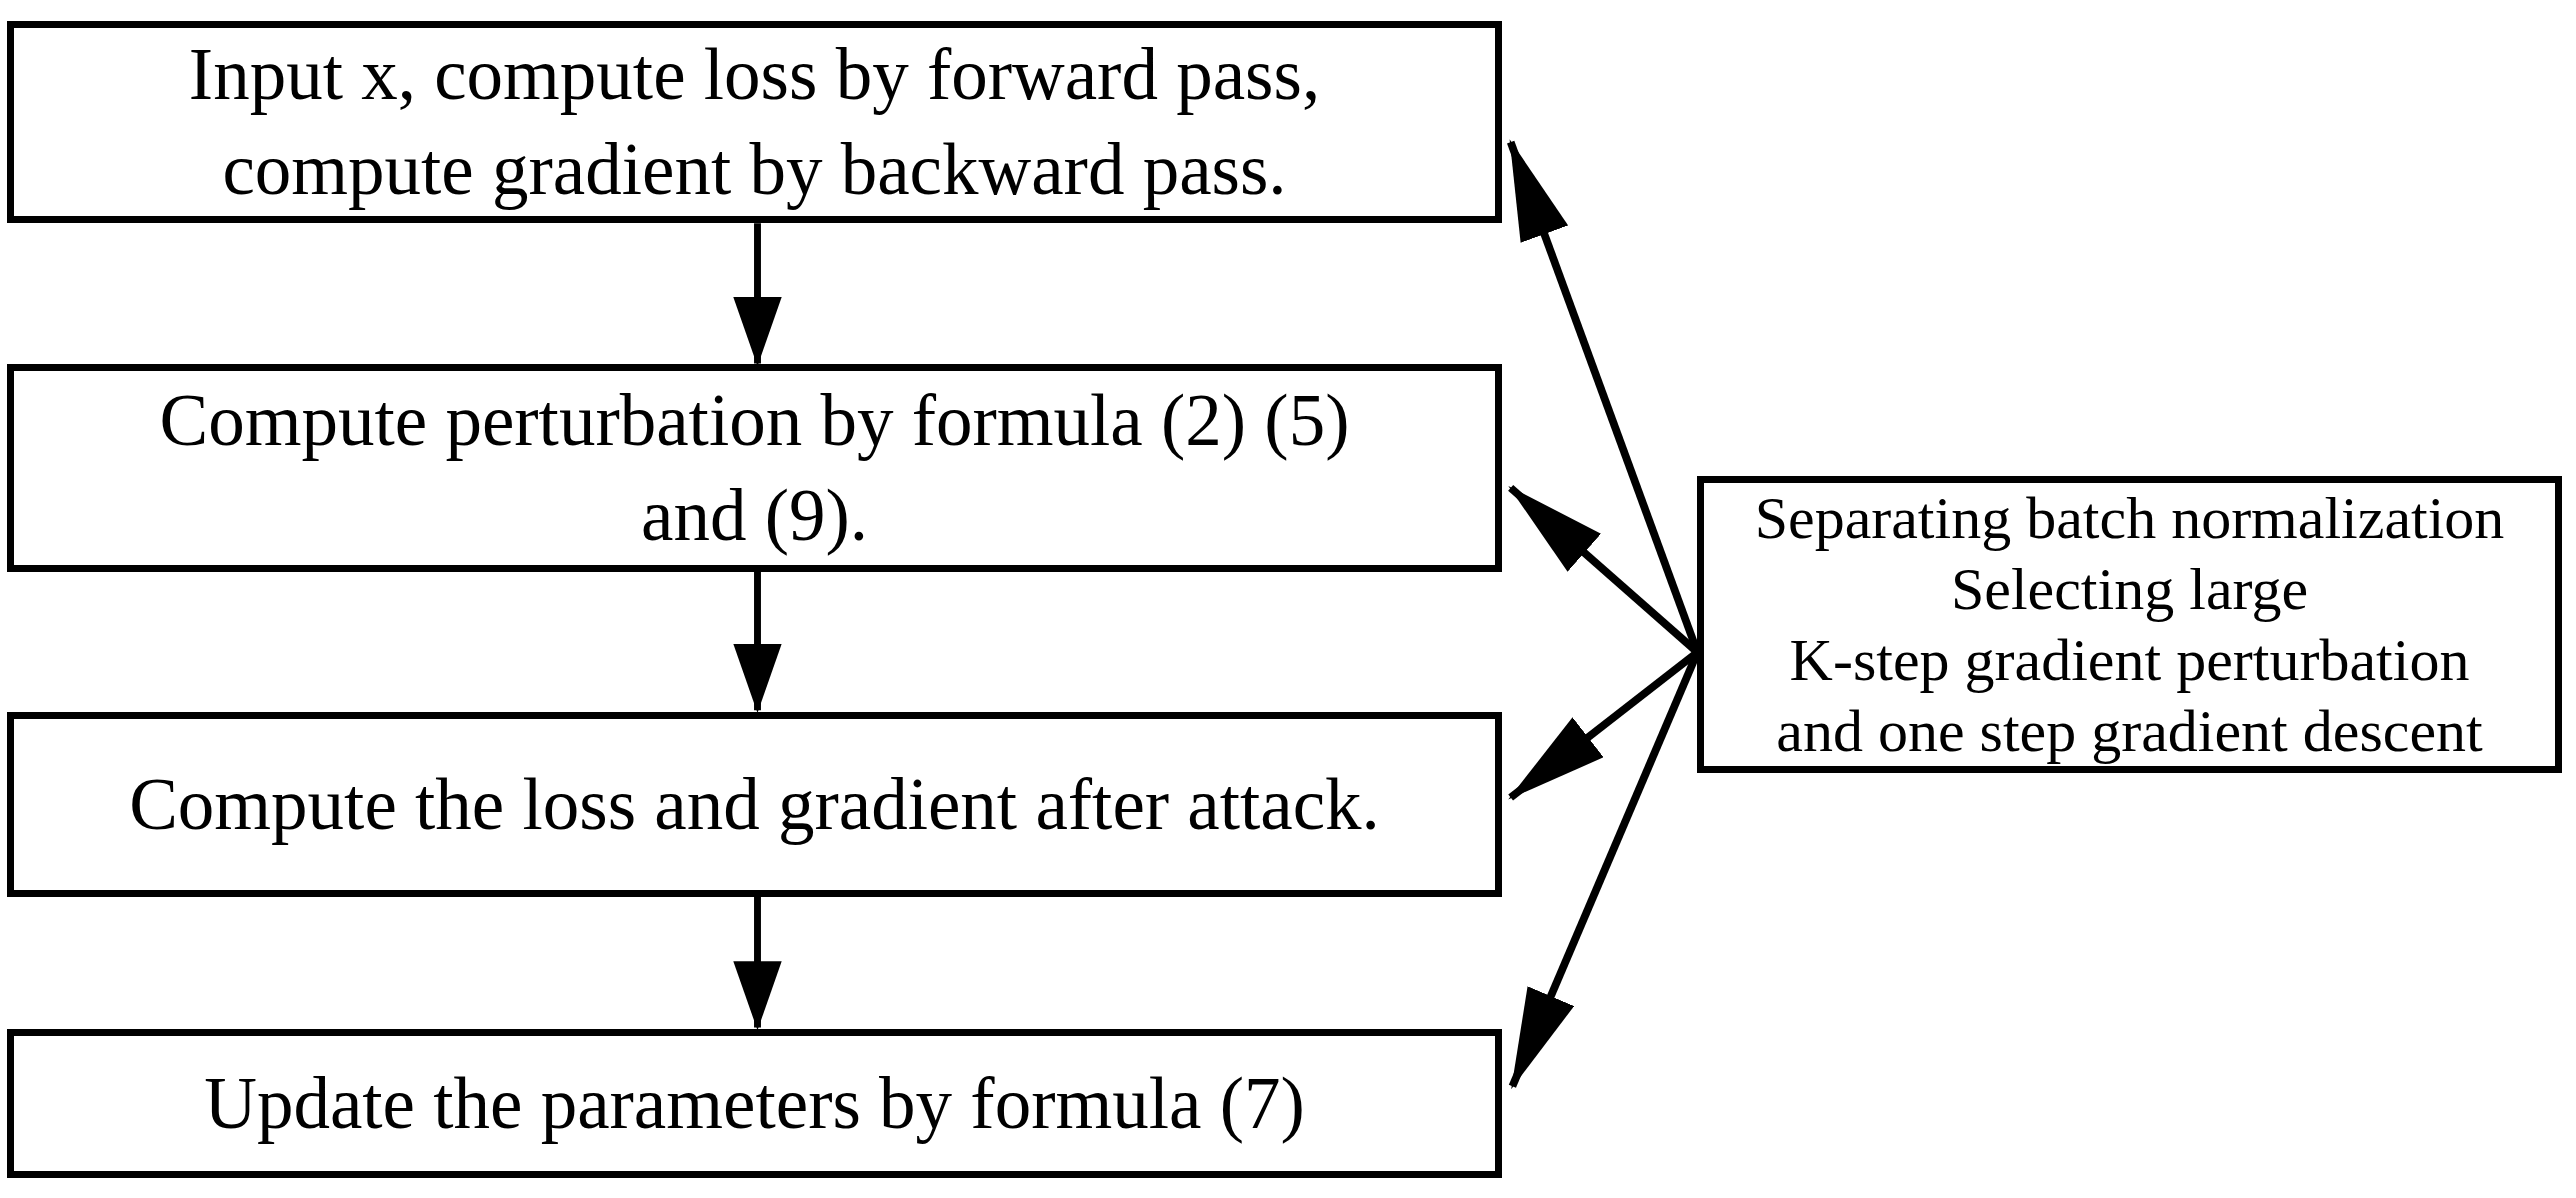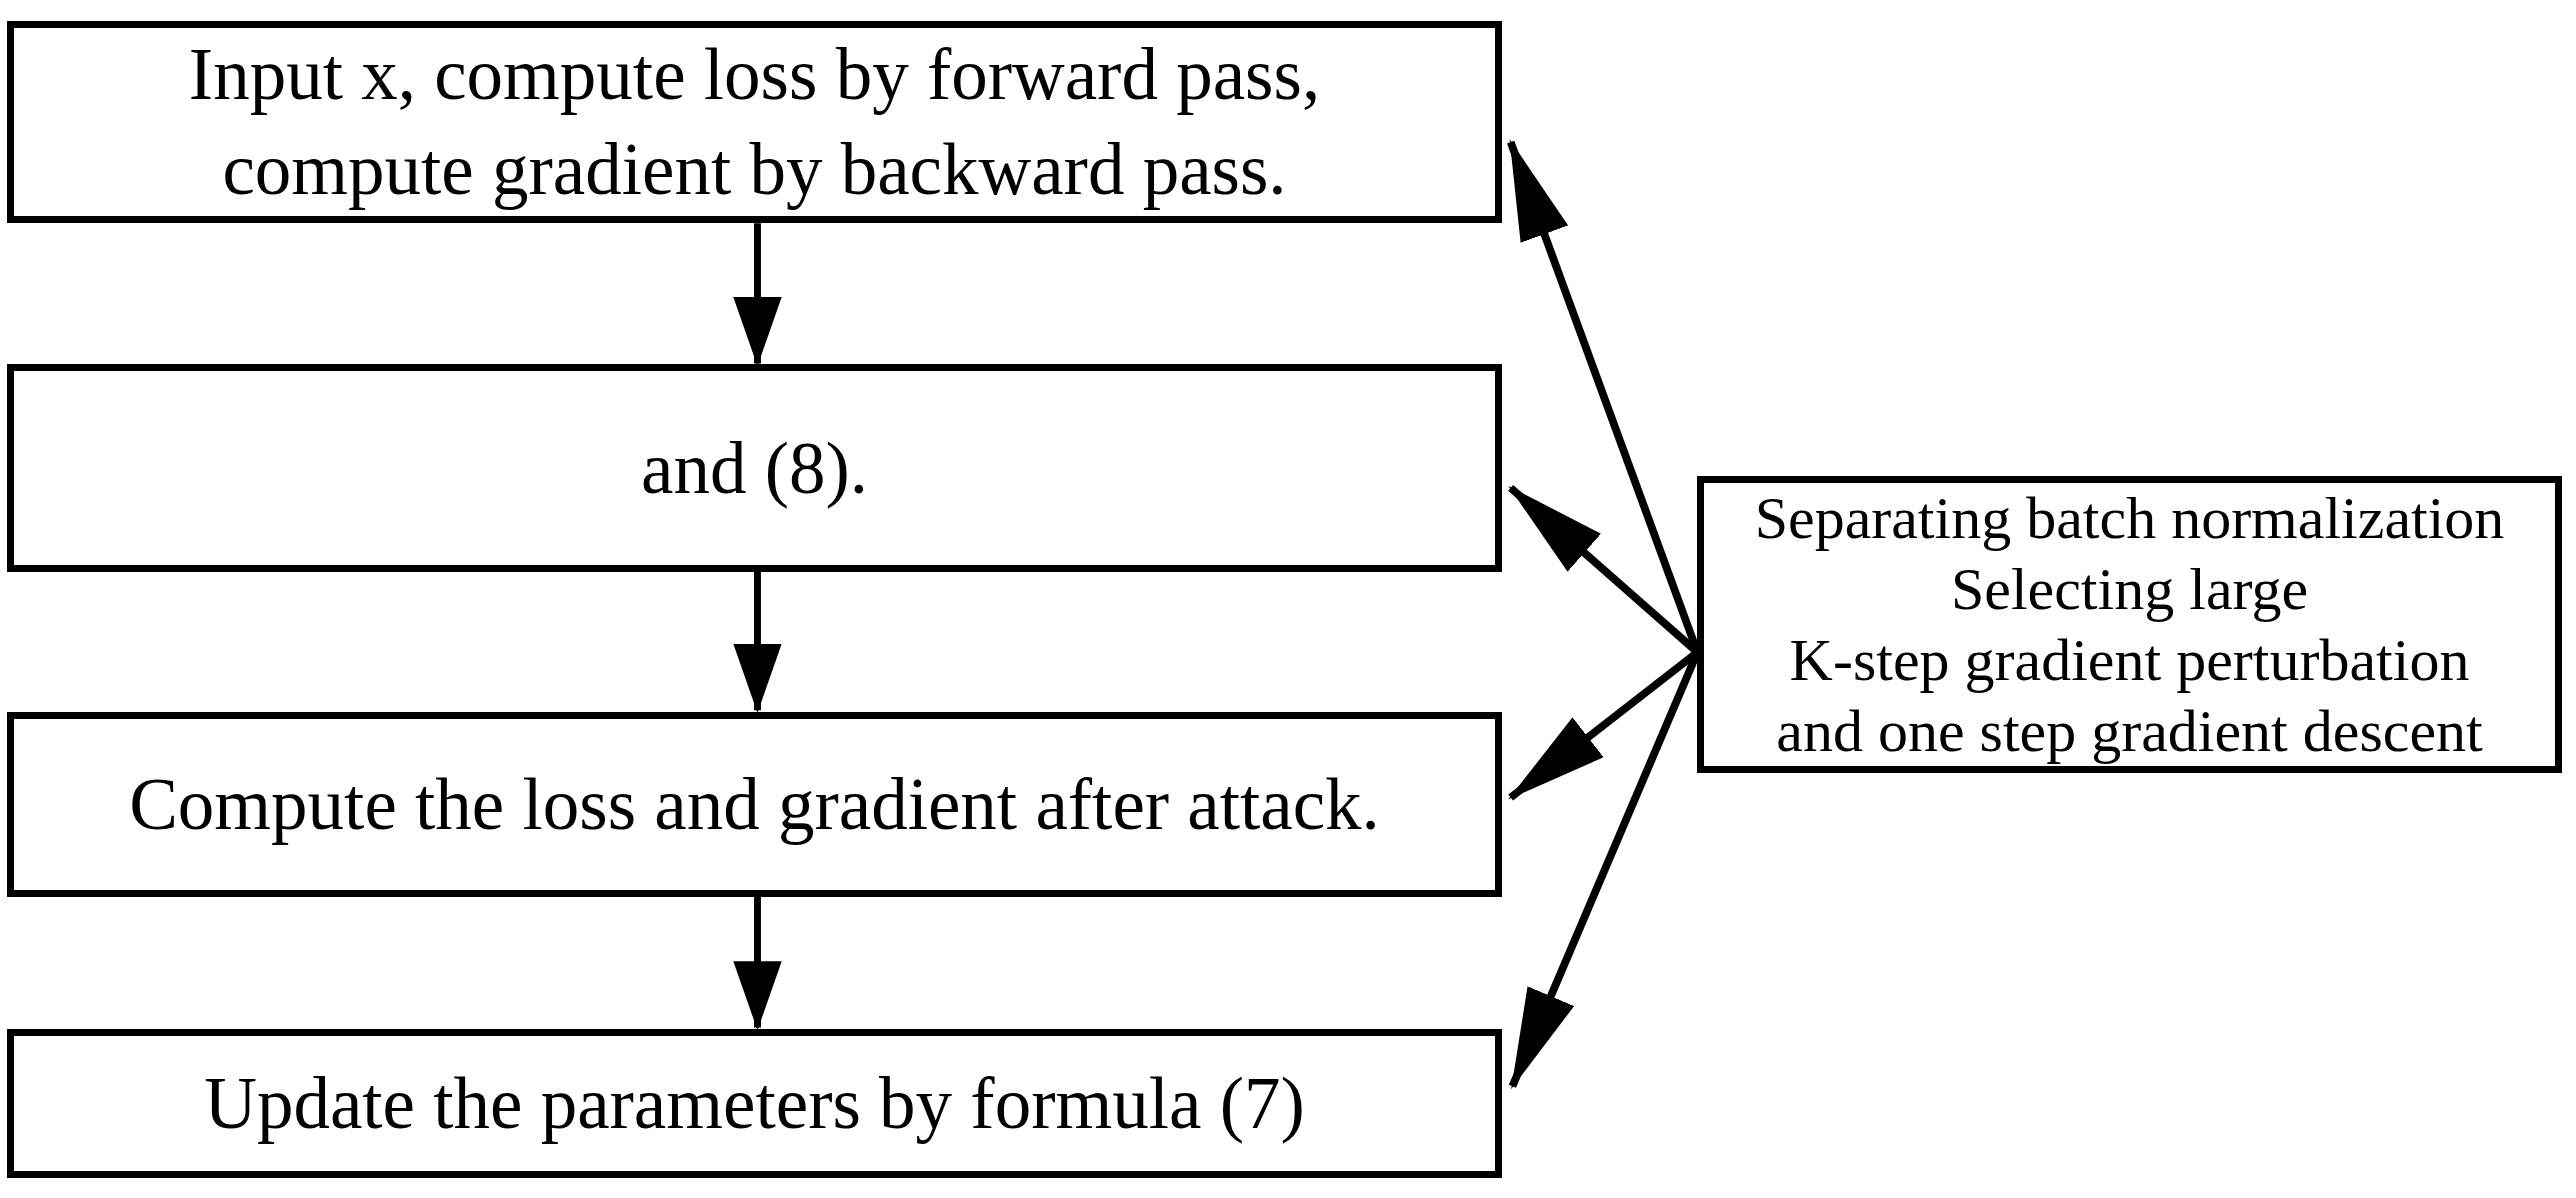--- a/index.html
+++ b/index.html
@@ -59,21 +59,22 @@
 <body>
 
 <div class="canvas">
 
   <div class="fbox step-box" id="box-step-1">
     <span class="line">Input x, compute loss by forward pass,</span>
     <span class="line">compute gradient by backward pass.</span>
   </div>
 
   <div class="fbox step-box" id="box-step-2">
-    <span class="line">and (8).</span>
+    <span class="line">Compute perturbation by formula (2) (5)</span>
+    <span class="line">and (9).</span>
   </div>
 
   <div class="fbox step-box" id="box-step-3">
     <span class="line">Compute the loss and gradient after attack.</span>
   </div>
 
   <div class="fbox step-box" id="box-step-4">
     <span class="line">Update the parameters by formula (7)</span>
   </div>
 

